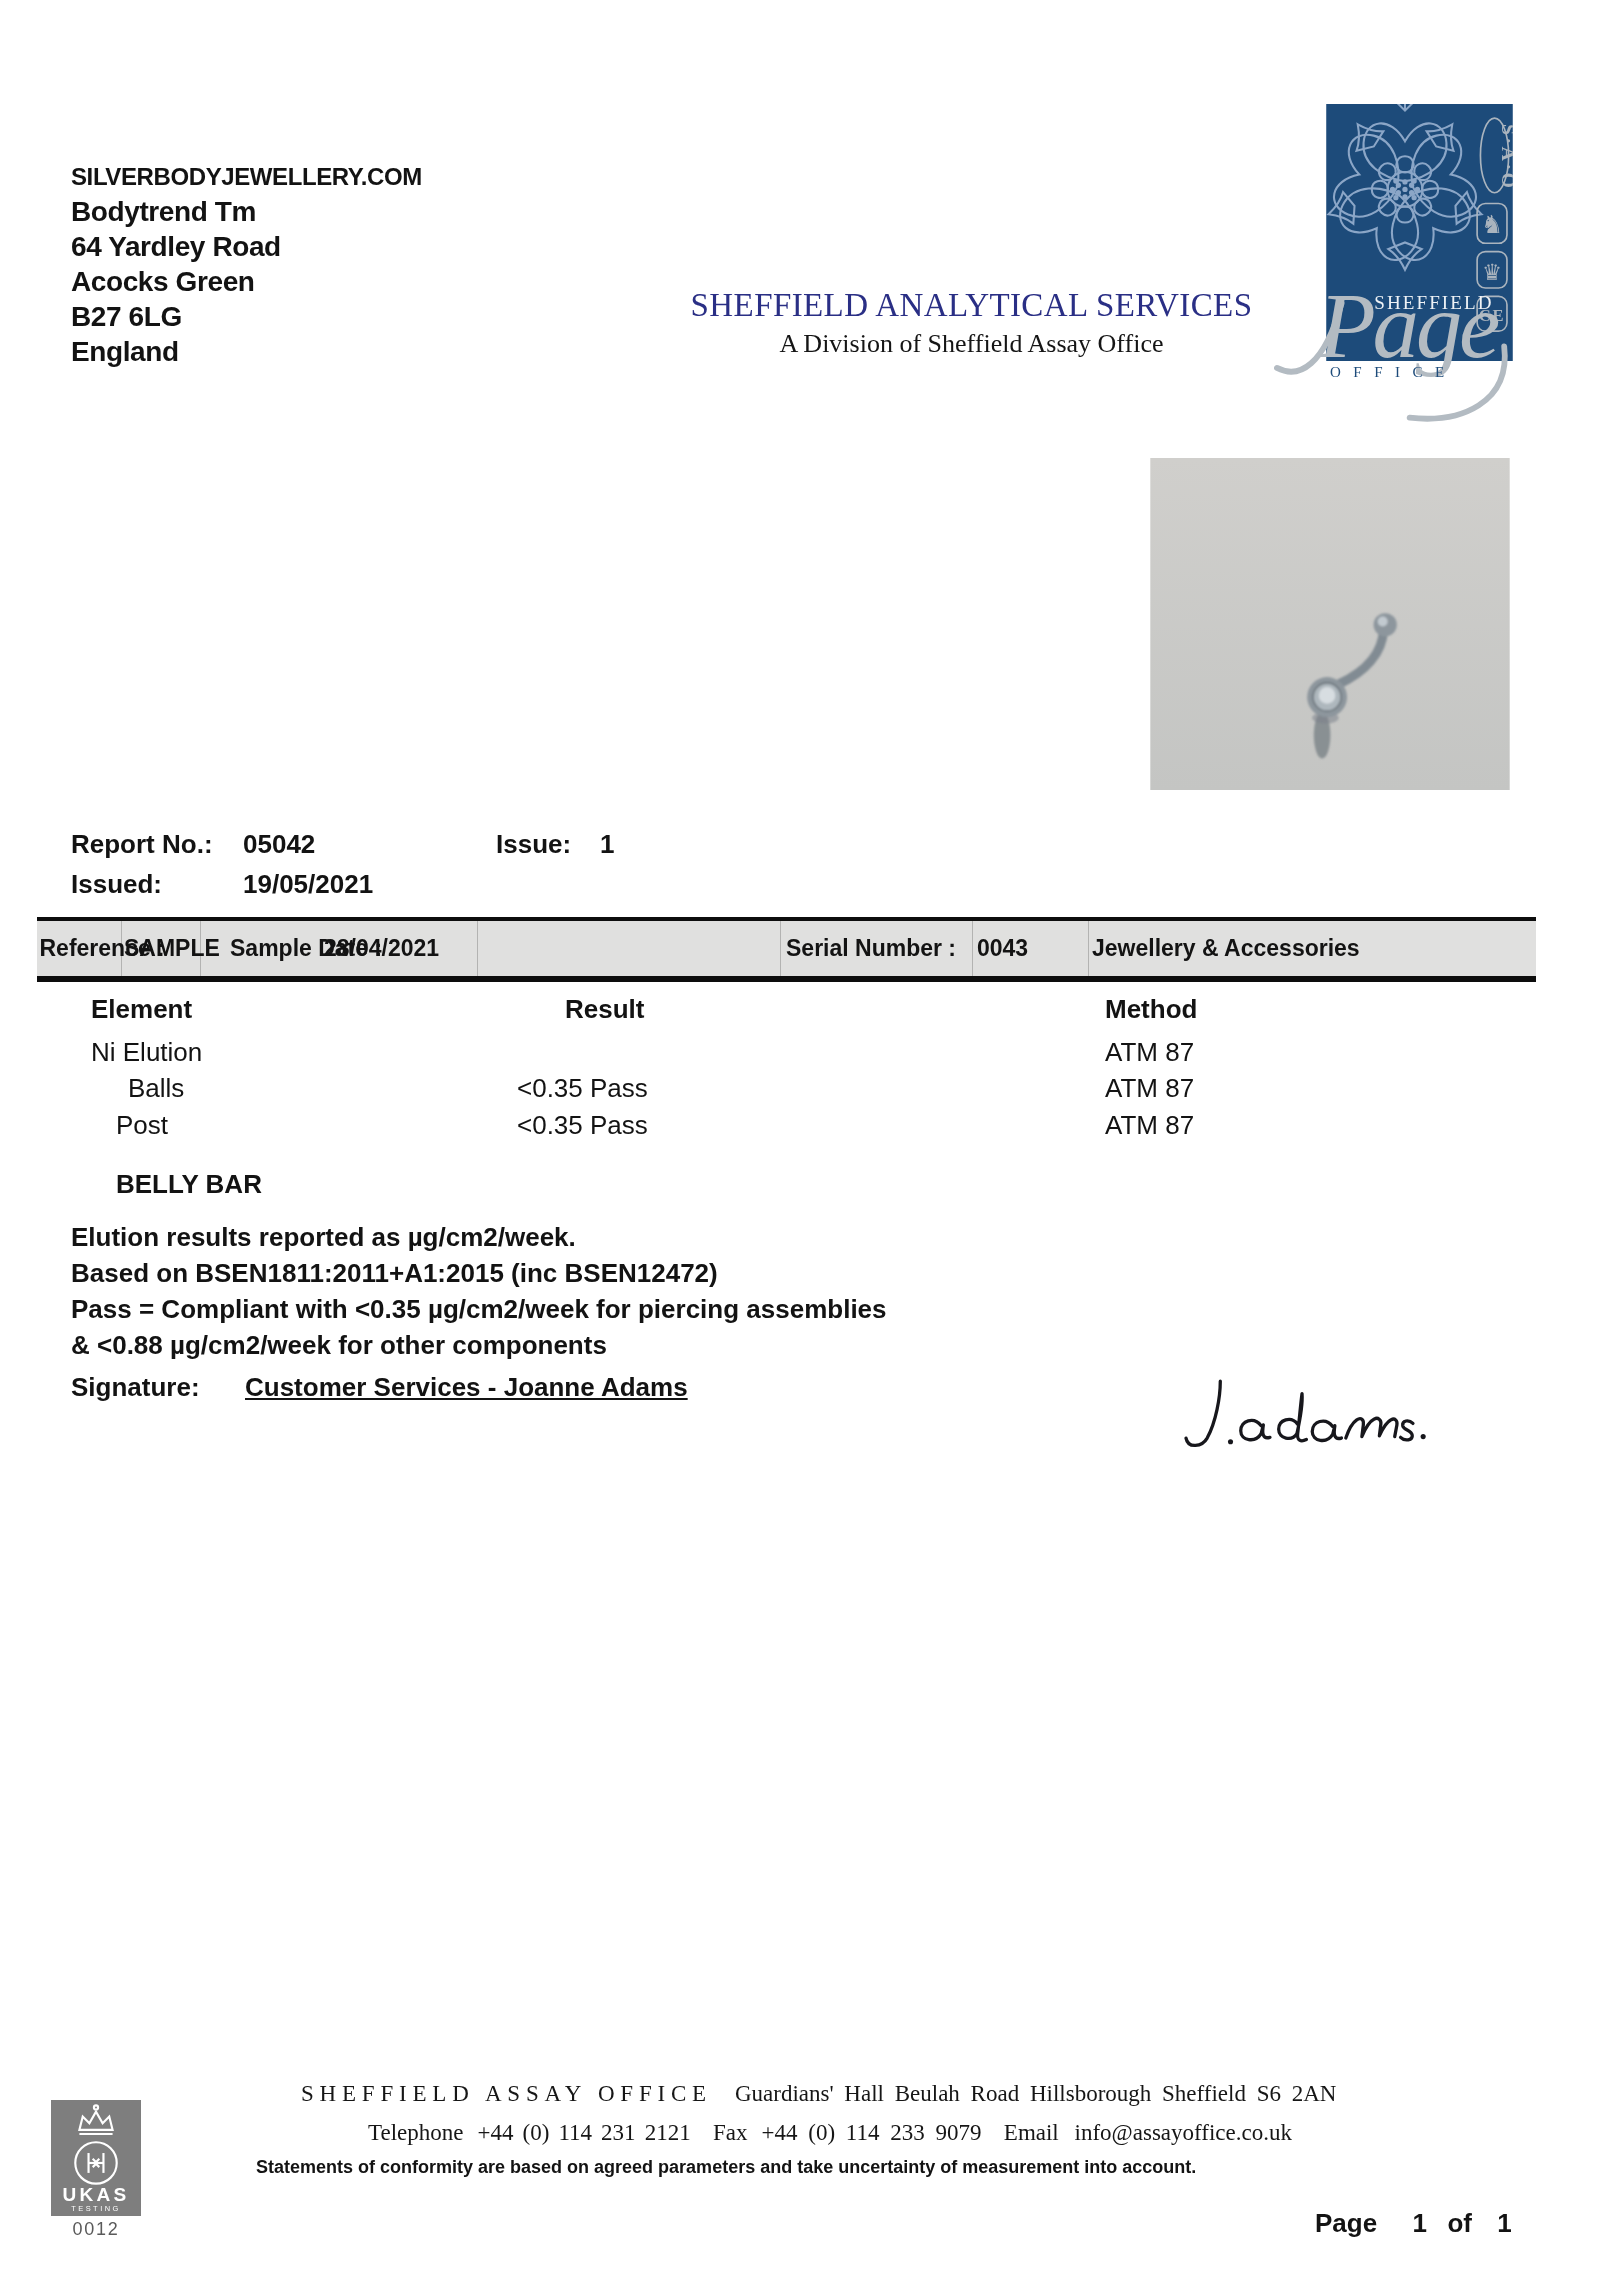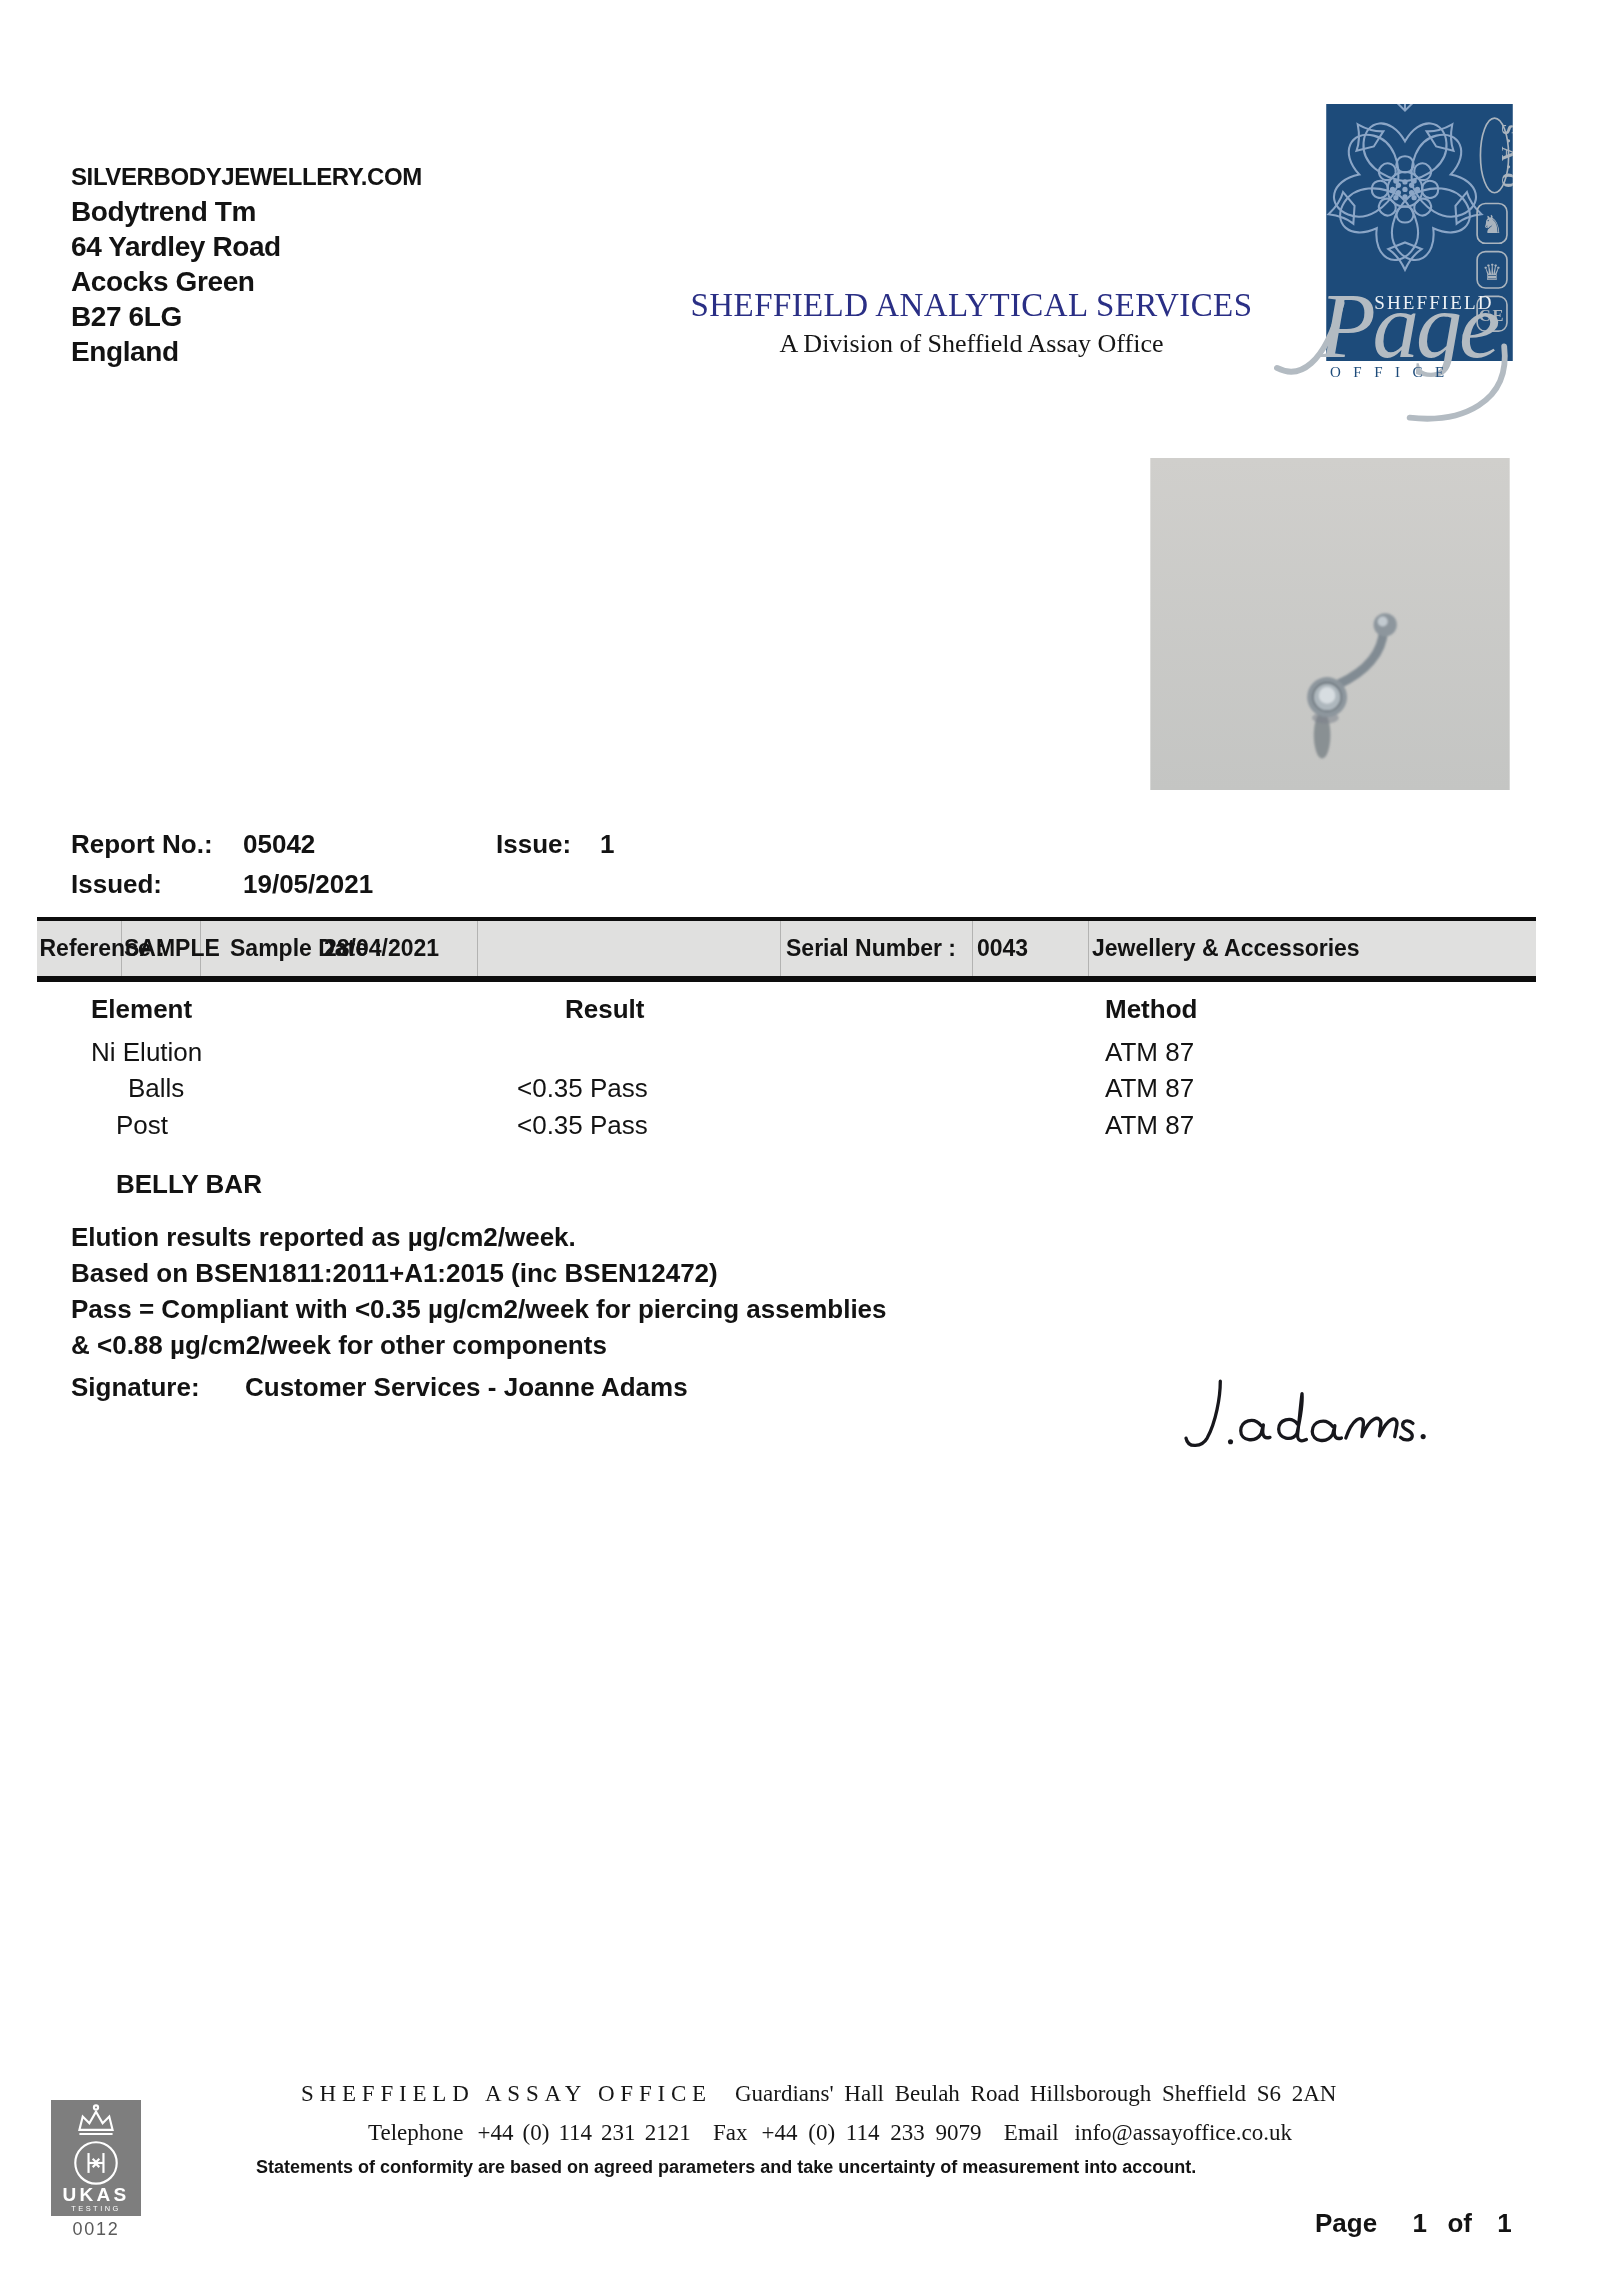--- a/index.html
+++ b/index.html
@@ -187,21 +187,21 @@
   <div class="abs sans-b row31" style="left:116px;top:1169px;">BELLY BAR</div>
 
   <div class="abs sans-b note-block">
     <div>Elution results reported as µg/cm2/week.</div>
     <div>Based on BSEN1811:2011+A1:2015 (inc BSEN12472)</div>
     <div>Pass = Compliant with &lt;0.35 µg/cm2/week for piercing assemblies</div>
     <div>&amp; &lt;0.88 µg/cm2/week for other components</div>
   </div>
 
   <div class="abs sans-b row31" style="left:71px;top:1372px;">Signature:</div>
-  <div class="abs sans-b row31" style="left:245px;top:1372px;">Customer Services - Joanne Adams</div>
+  <div class="abs sans-b row31" style="left:245px;top:1372px;text-decoration:underline;">Customer Services - Joanne Adams</div>
 
   <svg class="abs" style="left:1159px;top:1370px;" width="270" height="104" viewBox="0 0 370 140">
     <title>J. adams.</title>
     <g stroke="#17171c" stroke-width="4.5" fill="none" stroke-linecap="round" stroke-linejoin="round">
       <path d="M84,14 C84,36 78,70 66,92 C59,104 40,107 37,92"></path>
       <circle cx="98" cy="97" r="3.5" fill="#17171c" stroke="none"></circle>
       <path d="M140,75 C130,62 112,68 112,82 C112,96 132,99 140,86 L143,74 C141,86 142,94 152,91"></path>
       <path d="M190,73 C181,61 164,67 164,80 C164,93 182,97 189,86 C193,68 197,44 196,31 C194,46 192,70 190,86 C189,95 194,98 202,94"></path>
       <path d="M238,76 C228,63 210,69 210,83 C210,97 230,100 238,87 L241,75 C239,87 240,95 250,92"></path>
       <path d="M256,92 C260,80 265,71 271,67 C277,63 281,67 280,74 L278,90 C283,78 289,69 295,66 C300,63 305,67 304,73 L302,89 C307,78 312,70 318,67 C323,64 327,68 326,74 L323,90"></path>

